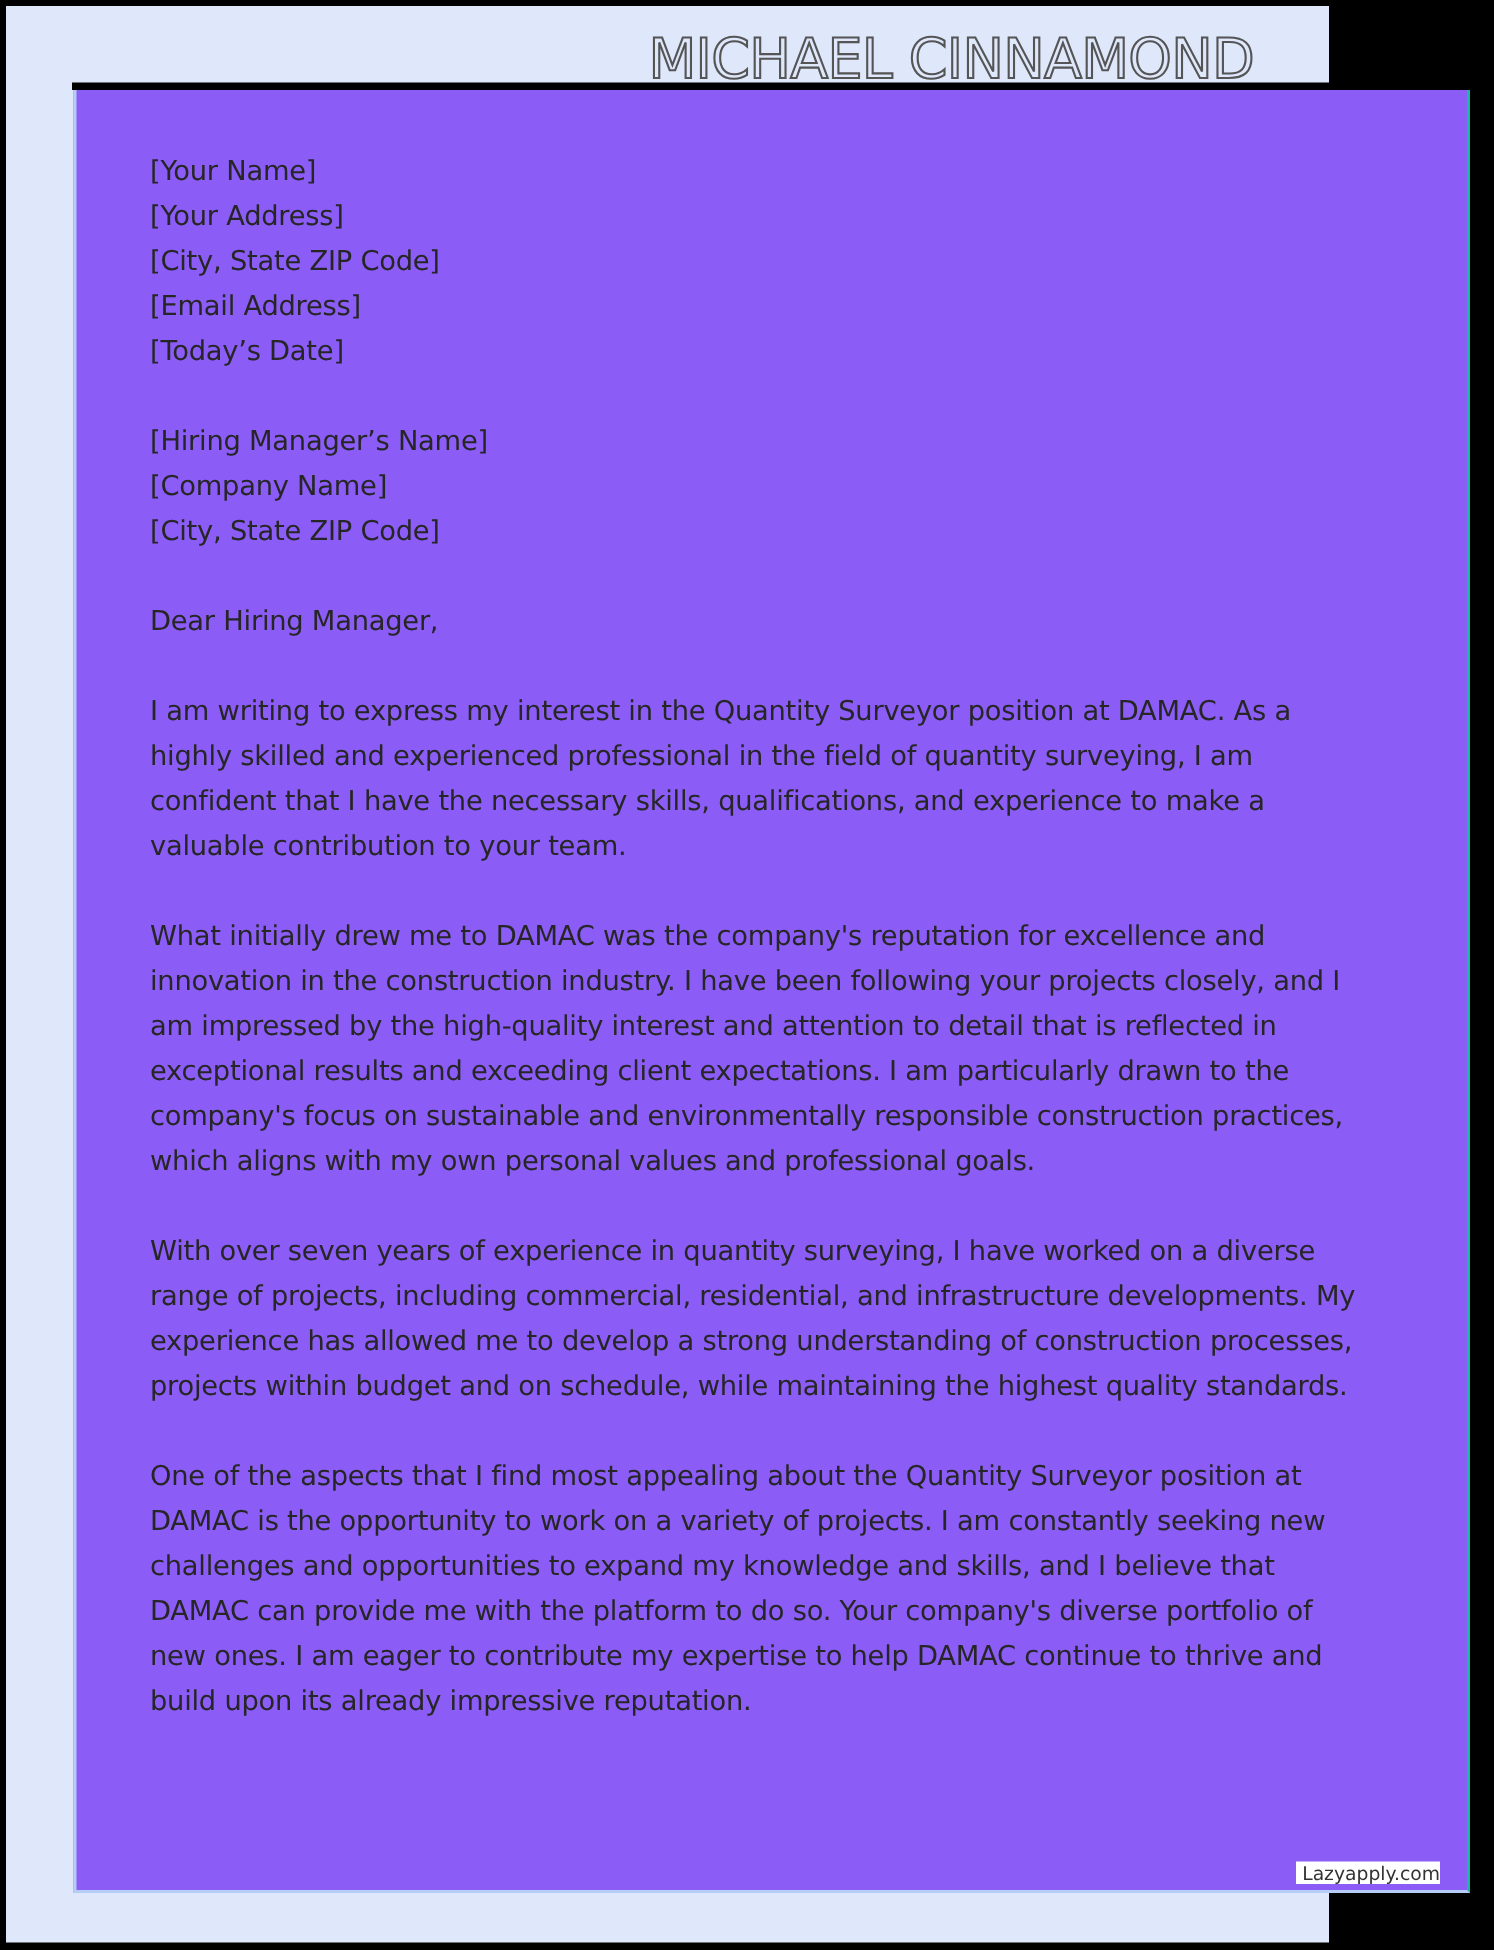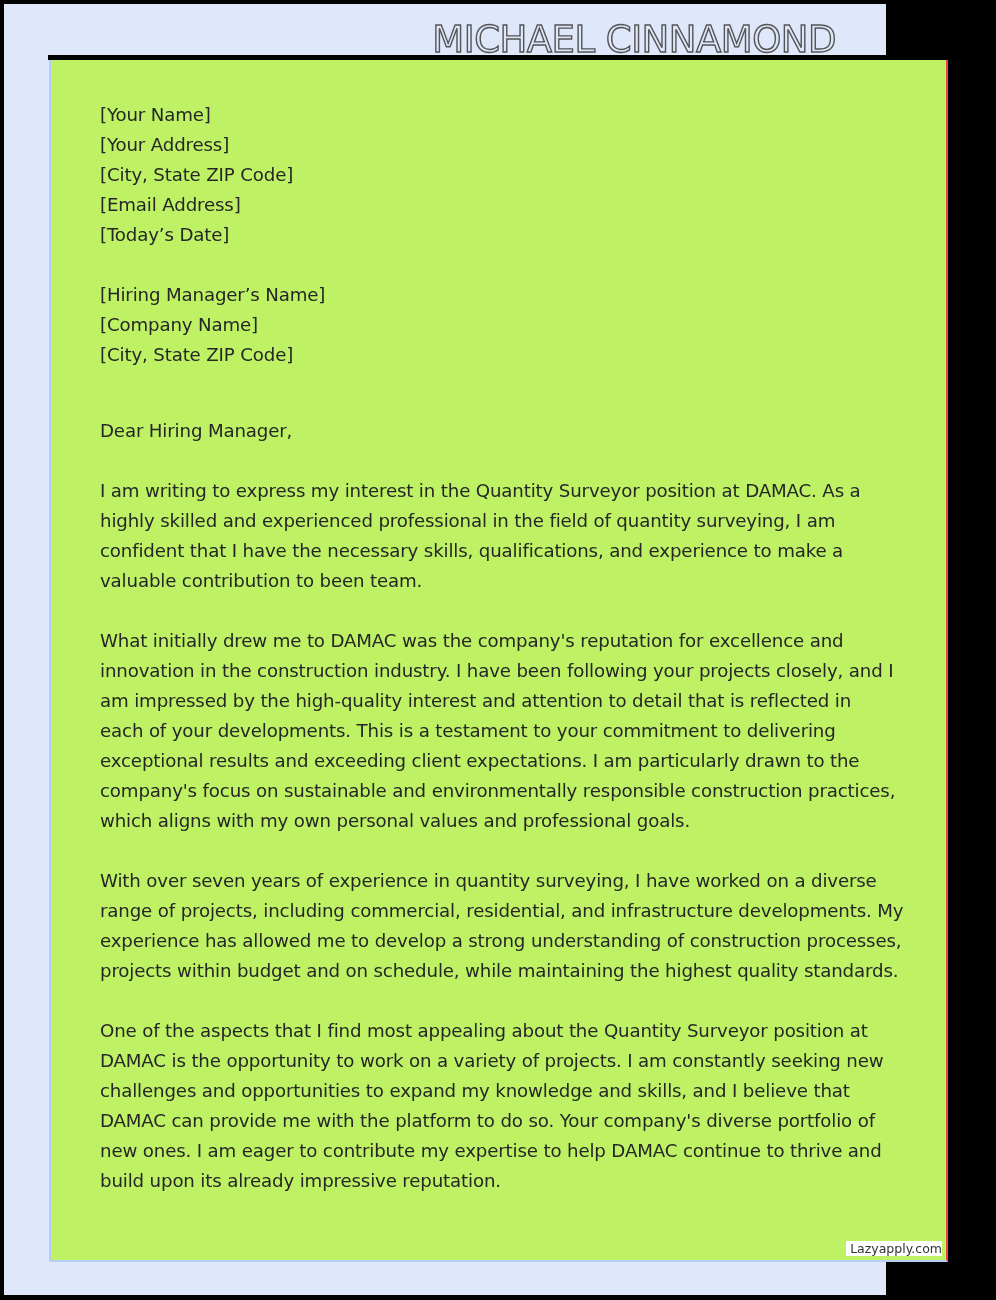--- a/index.html
+++ b/index.html
@@ -22,36 +22,37 @@
     -webkit-text-stroke: 1.4px #555;
     white-space: nowrap;
   }
   .rule {
     position: absolute; left: 44px; top: 51px;
     width: 900px; height: 5px; background: #000;
   }
   .paper {
     position: absolute; left: 45px; top: 56px;
     width: 895px; height: 1200px;
-    background: #bef264;
+    background: #8b5cf6;
     border-left: 2px solid #b6cdf5;
-    border-right: 2px solid #ef4444;
+    border-right: 2px solid #14b8a6;
     border-bottom: 2px solid #b6cdf5;
     overflow: hidden;
+    padding-left: 32px;
   }
   .content {
     position: absolute; left: 49px; top: 40px; width: 800px;
     font-size: 18.2px; line-height: 30px; color: #262626;
     letter-spacing: -0.15px;
   }
   .line { display: block; white-space: nowrap; }
   .gap { height: 30px; }
-  .para { margin: 16px 0 30px 0; }
+  .para { margin: 0 0 30px 0; }
   .watermark {
-    position: absolute; right: 4px; bottom: 4px;
+    position: absolute; right: 18px; bottom: 4px;
     font-size: 12.5px; color: #333; background: #fff;
     padding-left: 4px;
   }
 </style>
 </head>
 <body>
 
 <div class="frame">
   <div class="name">MICHAEL CINNAMOND</div>
   <div class="rule"></div>
@@ -76,28 +77,27 @@
       <div class="gap"></div>
 
       <div class="para">
         <span class="line">Dear Hiring Manager,</span>
       </div>
 
       <div class="para">
         <span class="line">I am writing to express my interest in the Quantity Surveyor position at DAMAC. As a</span>
         <span class="line">highly skilled and experienced professional in the field of quantity surveying, I am</span>
         <span class="line">confident that I have the necessary skills, qualifications, and experience to make a</span>
-        <span class="line">valuable contribution to been team.</span>
+        <span class="line">valuable contribution to your team.</span>
       </div>
 
       <div class="para">
         <span class="line">What initially drew me to DAMAC was the company's reputation for excellence and</span>
         <span class="line">innovation in the construction industry. I have been following your projects closely, and I</span>
         <span class="line">am impressed by the high-quality interest and attention to detail that is reflected in</span>
-        <span class="line">each of your developments. This is a testament to your commitment to delivering</span>
         <span class="line">exceptional results and exceeding client expectations. I am particularly drawn to the</span>
         <span class="line">company's focus on sustainable and environmentally responsible construction practices,</span>
         <span class="line">which aligns with my own personal values and professional goals.</span>
       </div>
 
       <div class="para">
         <span class="line">With over seven years of experience in quantity surveying, I have worked on a diverse</span>
         <span class="line">range of projects, including commercial, residential, and infrastructure developments. My</span>
         <span class="line">experience has allowed me to develop a strong understanding of construction processes,</span>
         <span class="line">projects within budget and on schedule, while maintaining the highest quality standards.</span>

